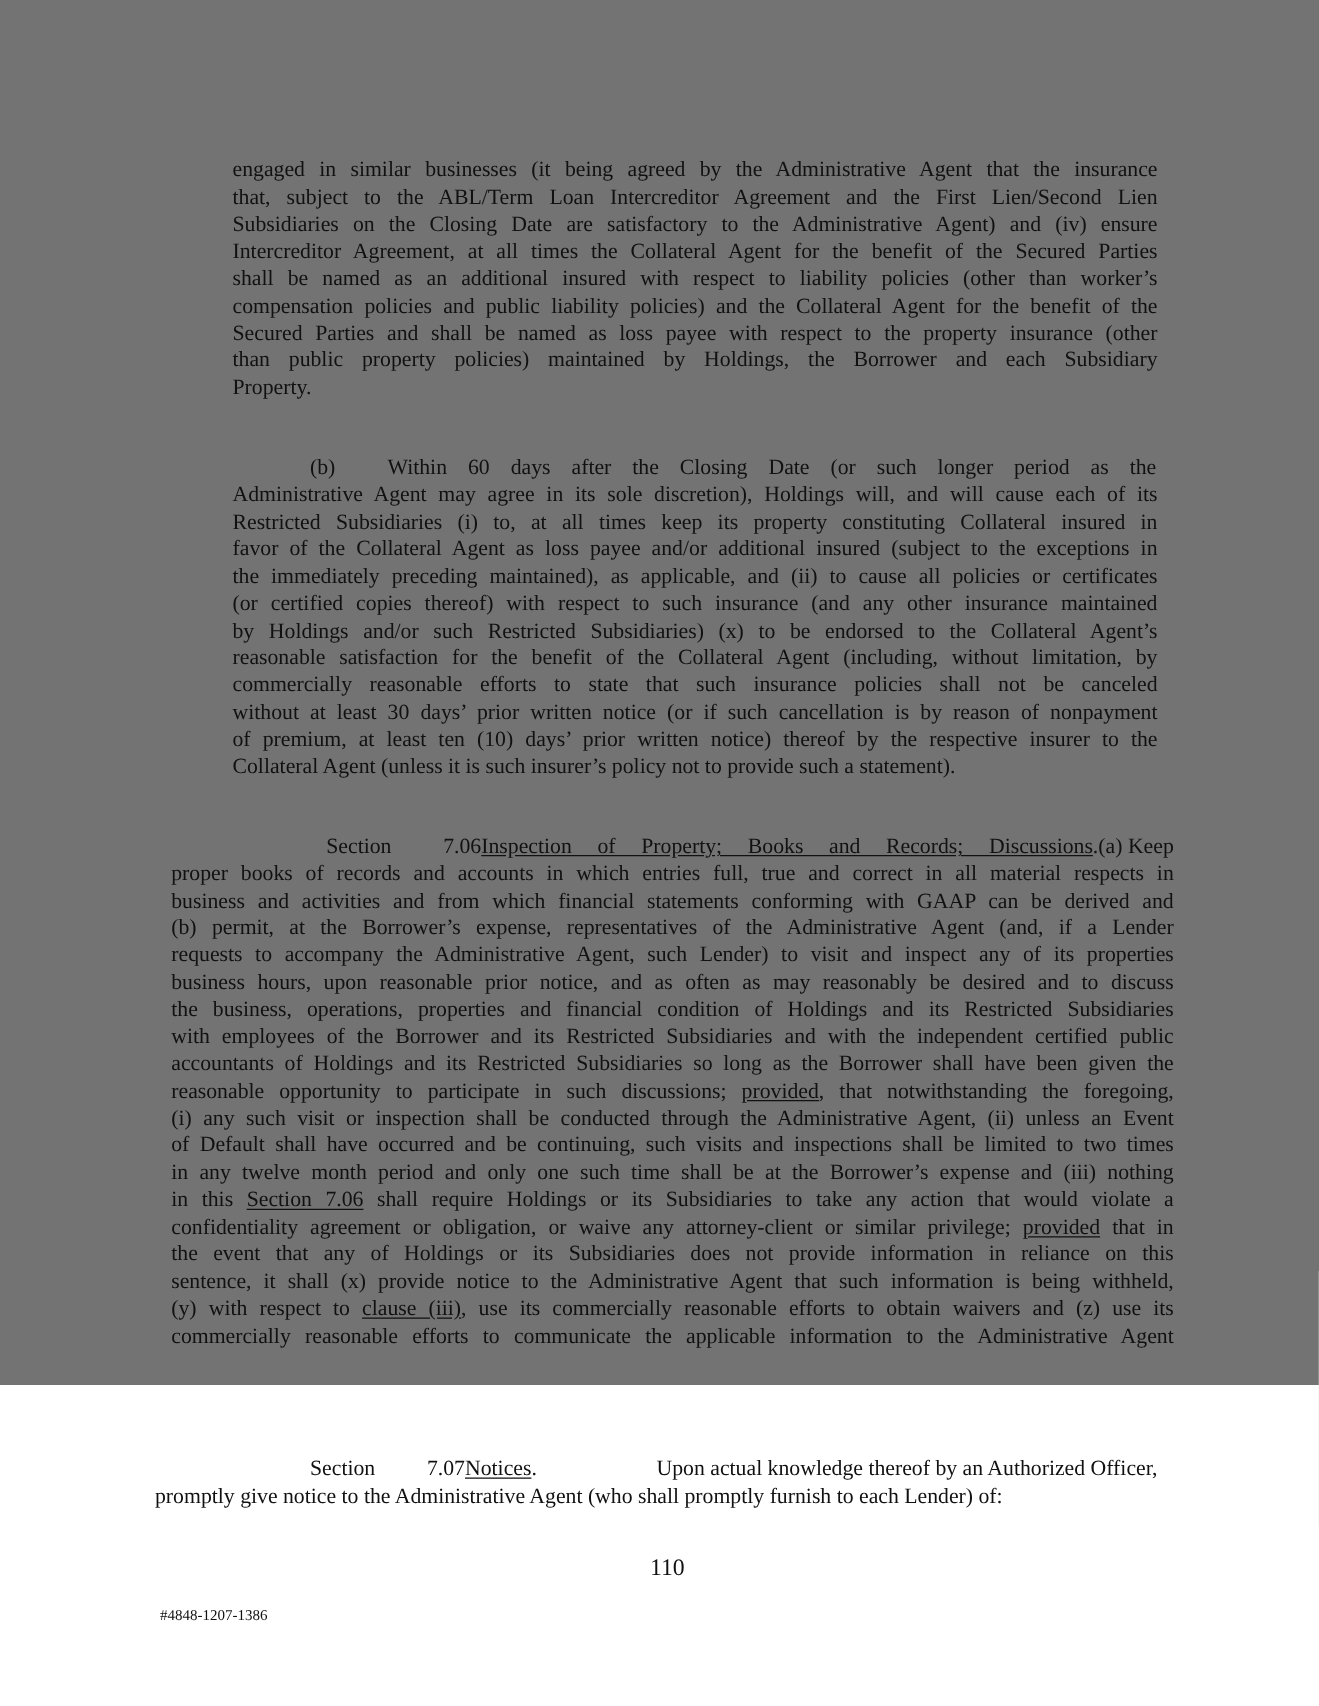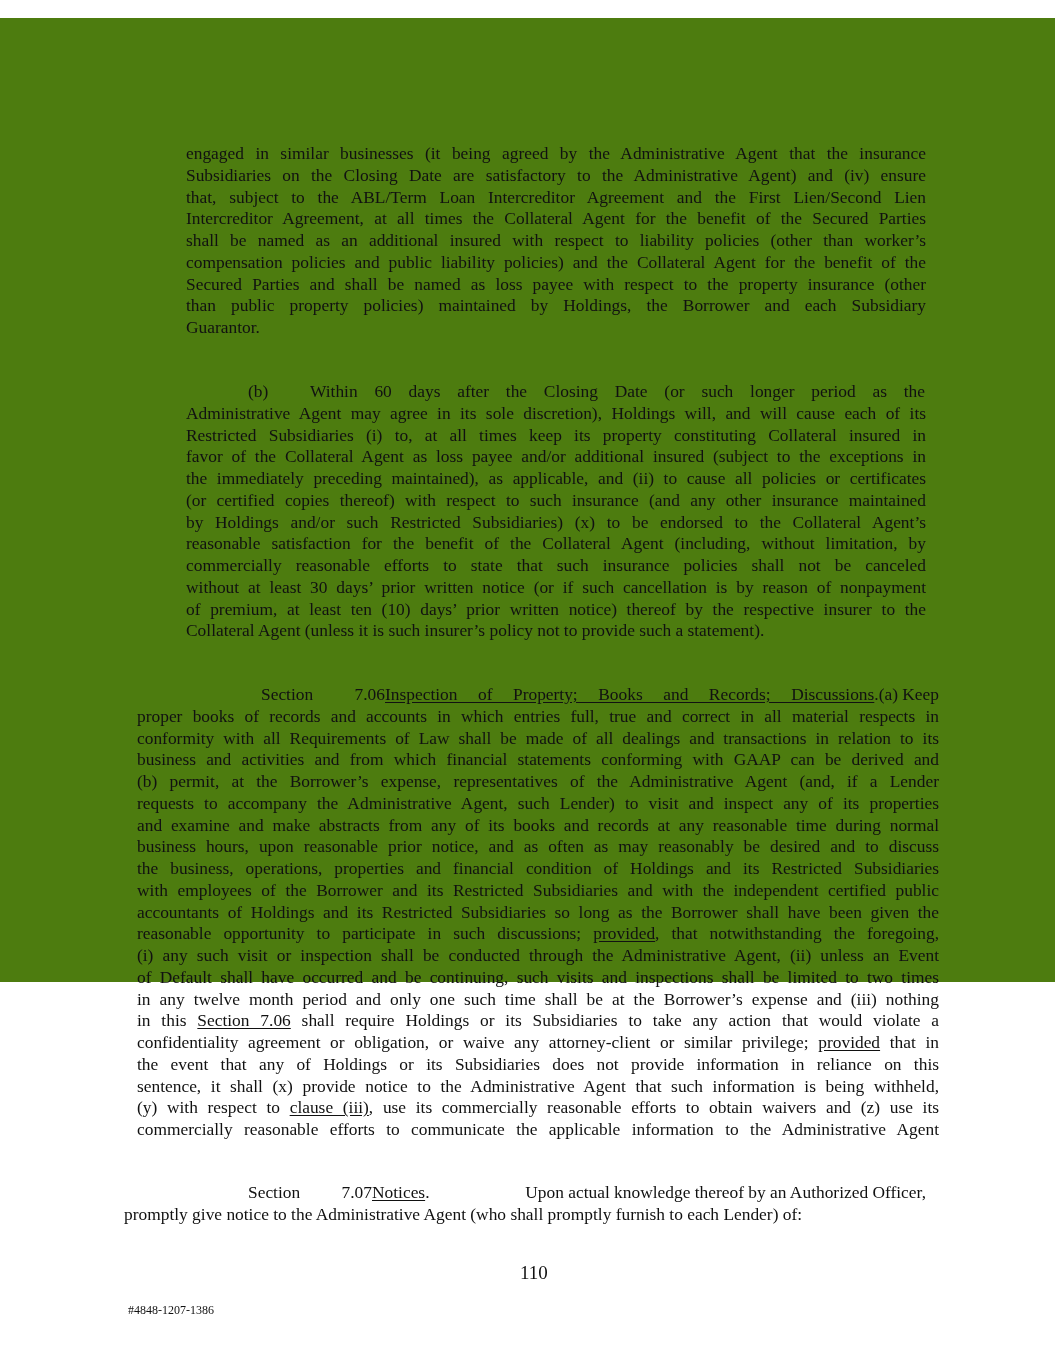--- a/index.html
+++ b/index.html
@@ -13,23 +13,22 @@
       position: relative;
       overflow: hidden;
       font-family: "Liberation Serif", "DejaVu Serif", serif;
       color: #111111;
     }
     .page {
       position: absolute;
       left: 0;
       top: 0;
       width: 1055px;
-      height: 964px;
-      background: #4d7c0f;
-      margin-top: 18px;
+      height: 1108px;
+      background: #737373;
     }
     .block {
       position: absolute;
       font-size: 17.4px;
       line-height: 21.75px;
       text-align: justify;
     }
     .line {
       display: block;
       height: 21.75px;
@@ -60,28 +59,28 @@
       font-family: "Liberation Serif", serif;
     }
   </style>
 </head>
 <body>
 
 <div class="page">
 
   <div class="block" style="left:186px; top:125px; width:740px;">
     <span class="line">engaged in similar businesses (it being agreed by the Administrative Agent that the insurance</span>
+    <span class="line">that, subject to the ABL/Term Loan Intercreditor Agreement and the First Lien/Second Lien</span>
     <span class="line">Subsidiaries on the Closing Date are satisfactory to the Administrative Agent) and (iv) ensure</span>
-    <span class="line">that, subject to the ABL/Term Loan Intercreditor Agreement and the First Lien/Second Lien</span>
     <span class="line">Intercreditor Agreement, at all times the Collateral Agent for the benefit of the Secured Parties</span>
     <span class="line">shall be named as an additional insured with respect to liability policies (other than worker’s</span>
     <span class="line">compensation policies and public liability policies) and the Collateral Agent for the benefit of the</span>
     <span class="line">Secured Parties and shall be named as loss payee with respect to the property insurance (other</span>
     <span class="line">than public property policies) maintained by Holdings, the Borrower and each Subsidiary</span>
-    <span class="line last">Guarantor.</span>
+    <span class="line last">Property.</span>
   </div>
 
   <div class="block" style="left:186px; top:363px; width:740px;">
     <span class="line" style="text-align-last:justify;">
       <span style="display:inline-block; width:62px;"></span><span style="display:inline-block; width:62px; text-align:left;">(b)</span><span style="display:inline-block; width:615px; text-align:justify; text-align-last:justify;">Within 60 days after the Closing Date (or such longer period as the</span>
     </span>
     <span class="line">Administrative Agent may agree in its sole discretion), Holdings will, and will cause each of its</span>
     <span class="line">Restricted Subsidiaries (i) to, at all times keep its property constituting Collateral insured in</span>
     <span class="line">favor of the Collateral Agent as loss payee and/or additional insured (subject to the exceptions in</span>
     <span class="line">the immediately preceding maintained), as applicable, and (ii) to cause all policies or certificates</span>
@@ -92,25 +91,23 @@
     <span class="line">without at least 30 days’ prior written notice (or if such cancellation is by reason of nonpayment</span>
     <span class="line">of premium, at least ten (10) days’ prior written notice) thereof by the respective insurer to the</span>
     <span class="line last">Collateral Agent (unless it is such insurer’s policy not to provide such a statement).</span>
   </div>
 
   <div class="block" style="left:137px; top:666px; width:802px;">
     <span class="line">
       <span style="display:inline-block; width:124px;"></span><span style="display:inline-block; width:124px; text-align:left;">Section 7.06</span><span class="u">Inspection of Property; Books and Records; Discussions</span><span>.</span><span style="float:right;">(a) Keep</span>
     </span>
     <span class="line">proper books of records and accounts in which entries full, true and correct in all material respects in</span>
-    <span class="line">conformity with all Requirements of Law shall be made of all dealings and transactions in relation to its</span>
     <span class="line">business and activities and from which financial statements conforming with GAAP can be derived and</span>
     <span class="line">(b) permit, at the Borrower’s expense, representatives of the Administrative Agent (and, if a Lender</span>
     <span class="line">requests to accompany the Administrative Agent, such Lender) to visit and inspect any of its properties</span>
-    <span class="line">and examine and make abstracts from any of its books and records at any reasonable time during normal</span>
     <span class="line">business hours, upon reasonable prior notice, and as often as may reasonably be desired and to discuss</span>
     <span class="line">the business, operations, properties and financial condition of Holdings and its Restricted Subsidiaries</span>
     <span class="line">with employees of the Borrower and its Restricted Subsidiaries and with the independent certified public</span>
     <span class="line">accountants of Holdings and its Restricted Subsidiaries so long as the Borrower shall have been given the</span>
     <span class="line">
       <span>reasonable opportunity to participate in such discussions; </span><span class="u">provided</span><span>, that notwithstanding the foregoing,</span>
     </span>
     <span class="line">(i) any such visit or inspection shall be conducted through the Administrative Agent, (ii) unless an Event</span>
     <span class="line">of Default shall have occurred and be continuing, such visits and inspections shall be limited to two times</span>
     <span class="line">in any twelve month period and only one such time shall be at the Borrower’s expense and (iii) nothing</span>

